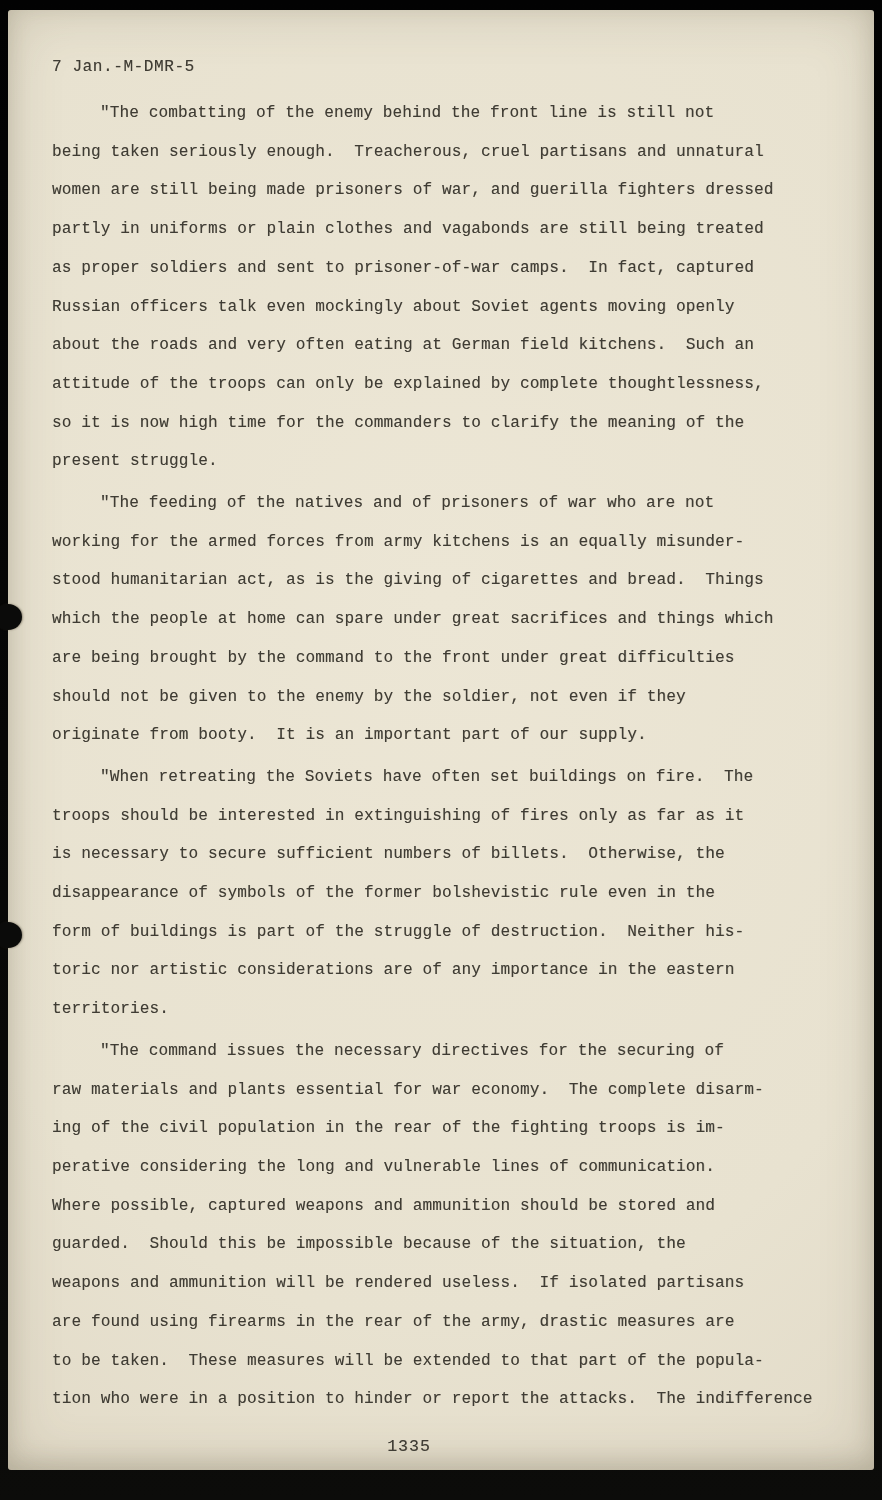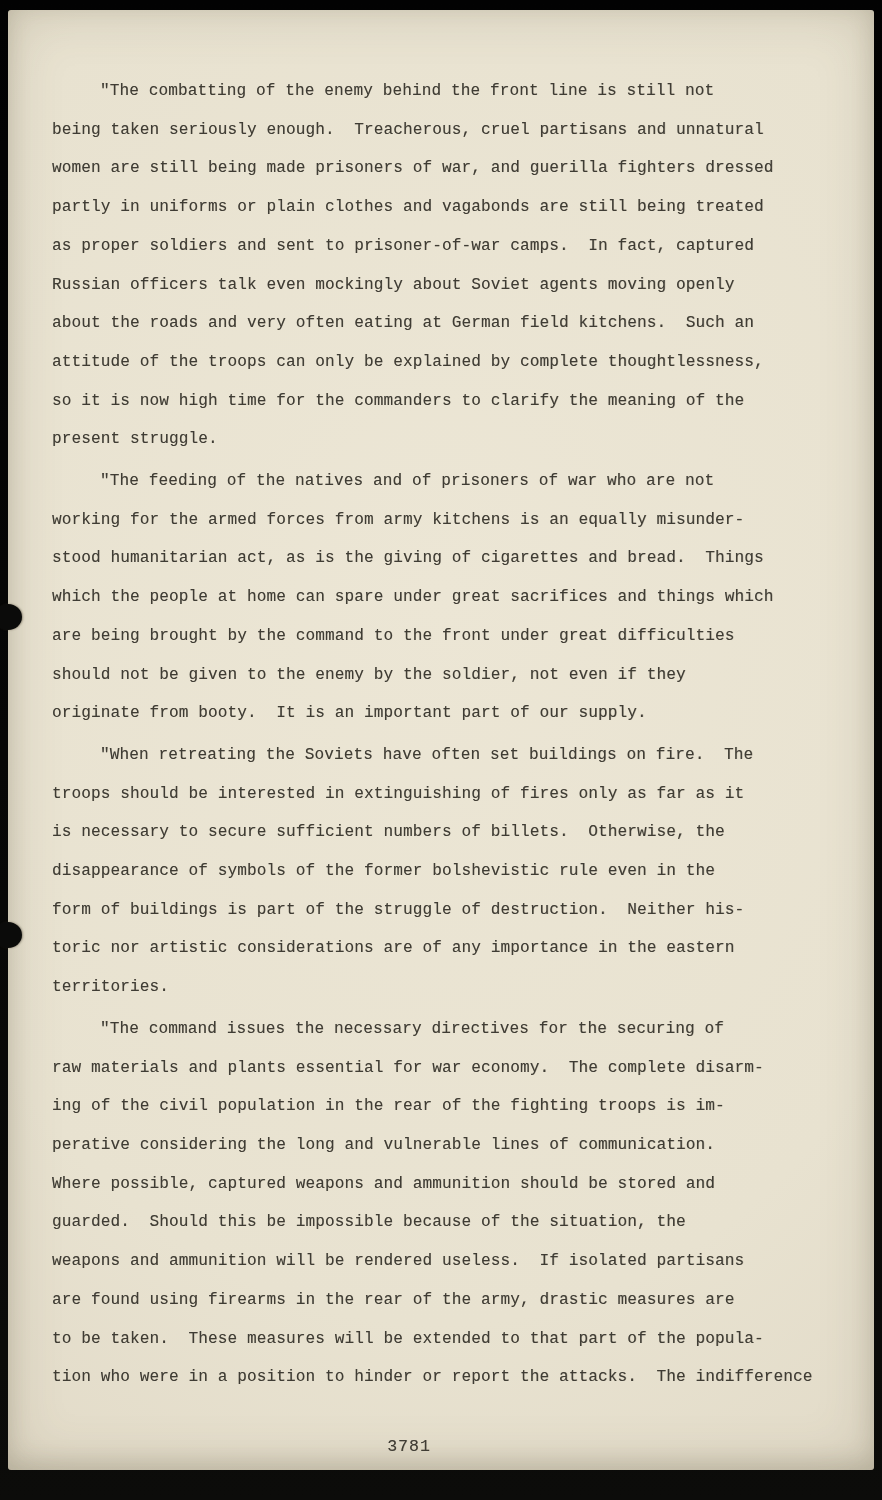--- a/index.html
+++ b/index.html
@@ -71,20 +71,21 @@
 </style>
 </head>
 <body>
 
 <div class="scan">
   <div class="paper">
 
     <div class="hole hole-1"></div>
     <div class="hole hole-2"></div>
 
+    <div class="doc-header">7 Jan.-M-DMR-5</div>
 
     <div class="doc-body">
       <p class="para">"The combatting of the enemy behind the front line is still not
 being taken seriously enough.  Treacherous, cruel partisans and unnatural
 women are still being made prisoners of war, and guerilla fighters dressed
 partly in uniforms or plain clothes and vagabonds are still being treated
 as proper soldiers and sent to prisoner-of-war camps.  In fact, captured
 Russian officers talk even mockingly about Soviet agents moving openly
 about the roads and very often eating at German field kitchens.  Such an
 attitude of the troops can only be explained by complete thoughtlessness,
@@ -109,16 +110,16 @@
 ing of the civil population in the rear of the fighting troops is im-
 perative considering the long and vulnerable lines of communication.
 Where possible, captured weapons and ammunition should be stored and
 guarded.  Should this be impossible because of the situation, the
 weapons and ammunition will be rendered useless.  If isolated partisans
 are found using firearms in the rear of the army, drastic measures are
 to be taken.  These measures will be extended to that part of the popula-
 tion who were in a position to hinder or report the attacks.  The indifference</p>
     </div>
 
-    <div class="page-number">3781</div>
+    <div class="page-number">1335</div>
 
   </div>
 </div>
 
 </body></html>

